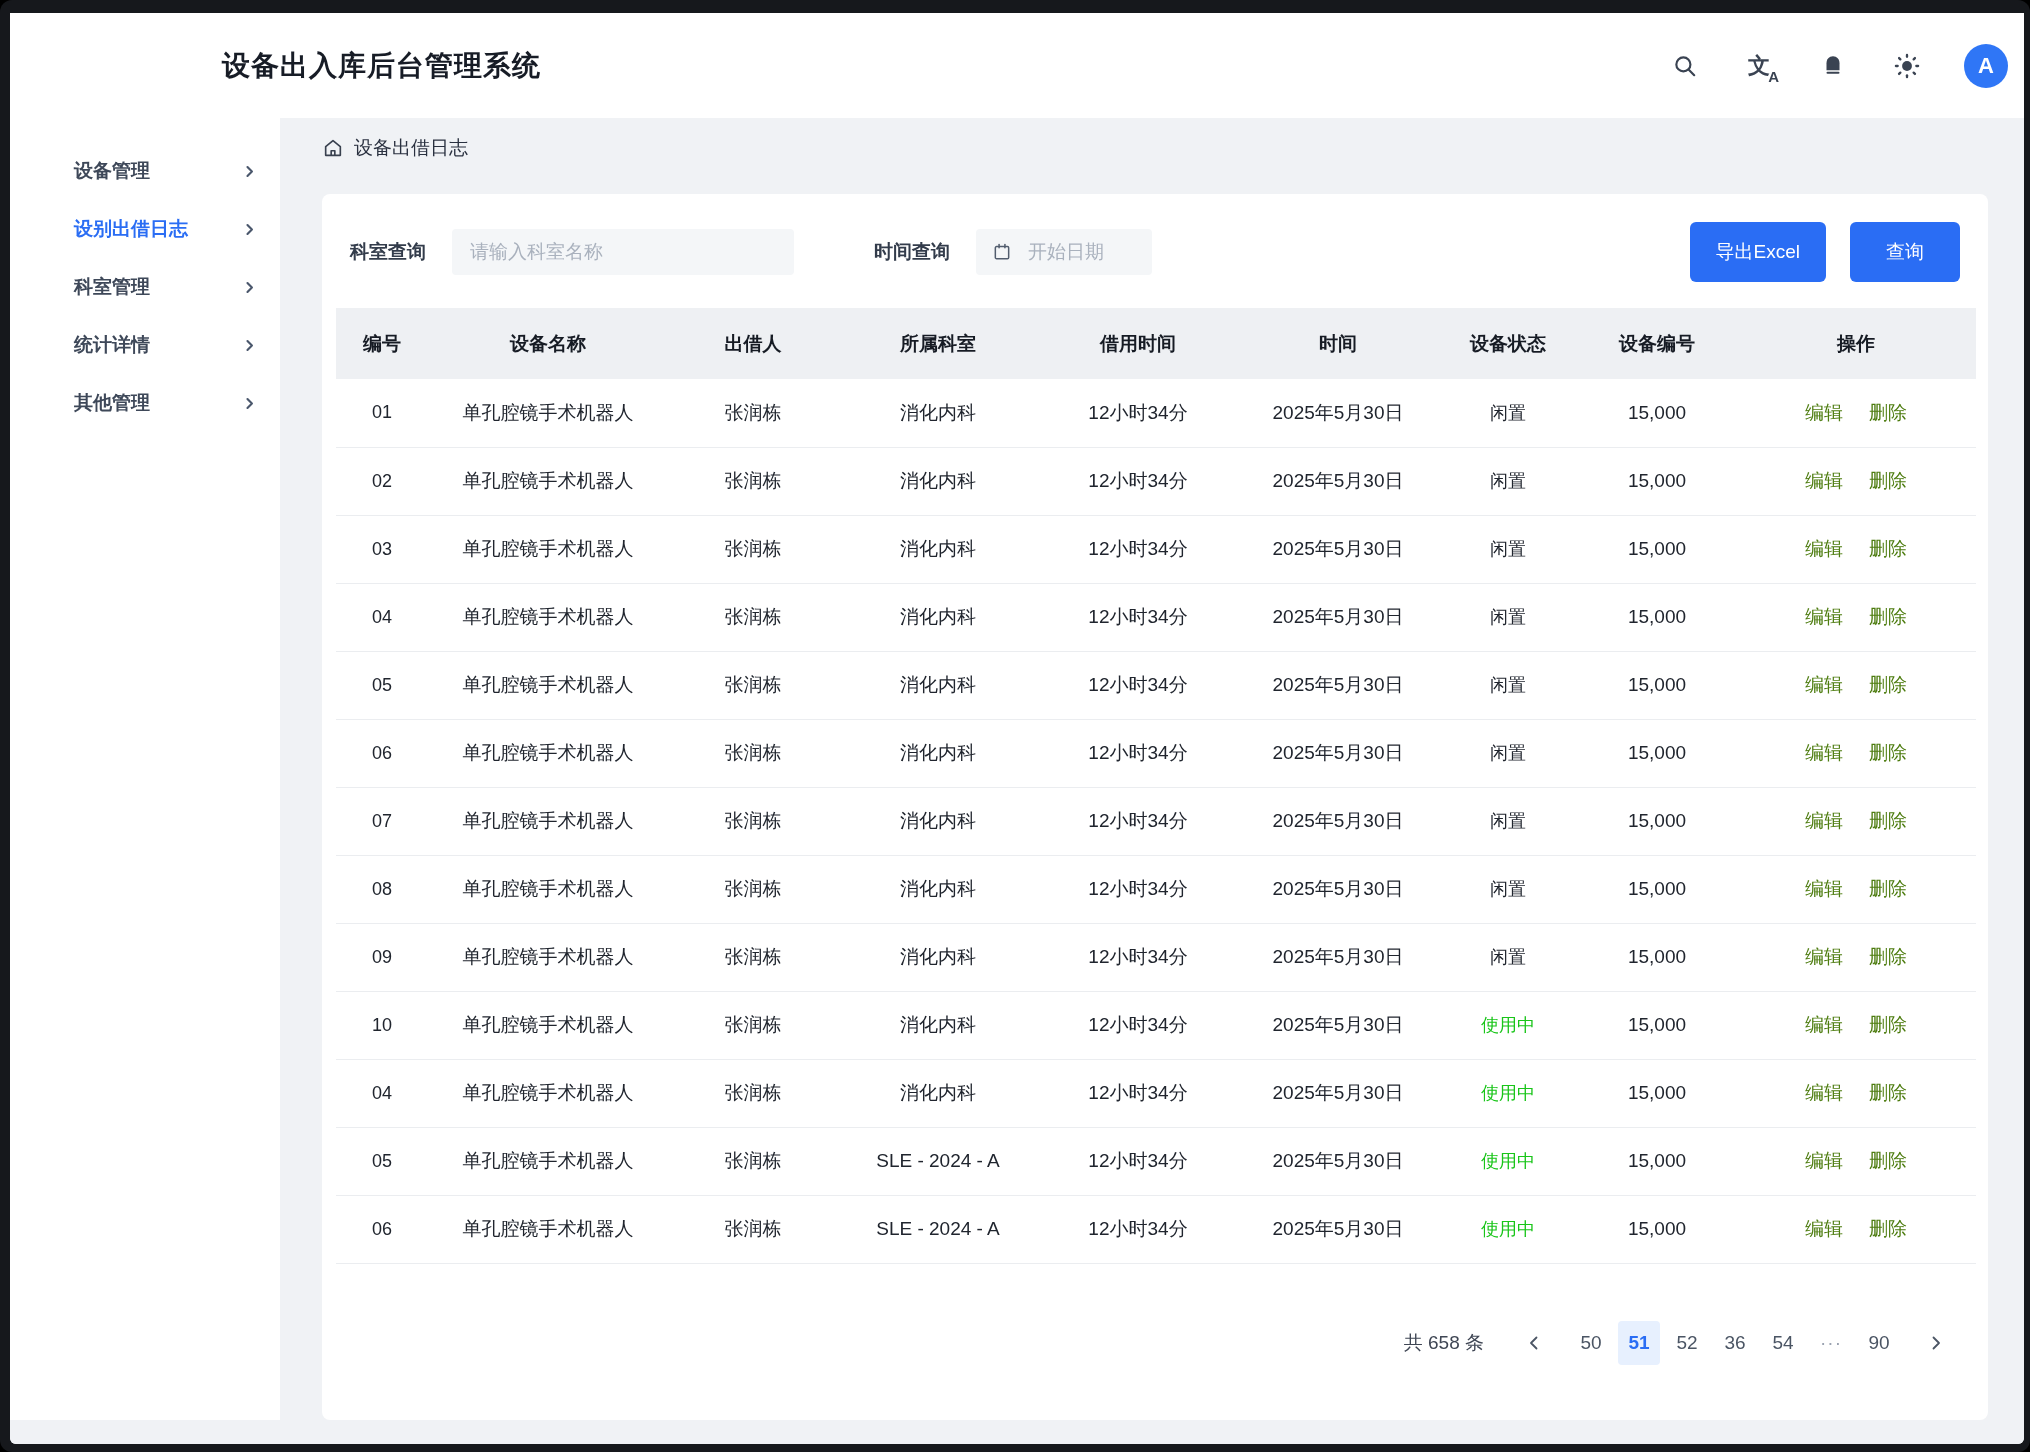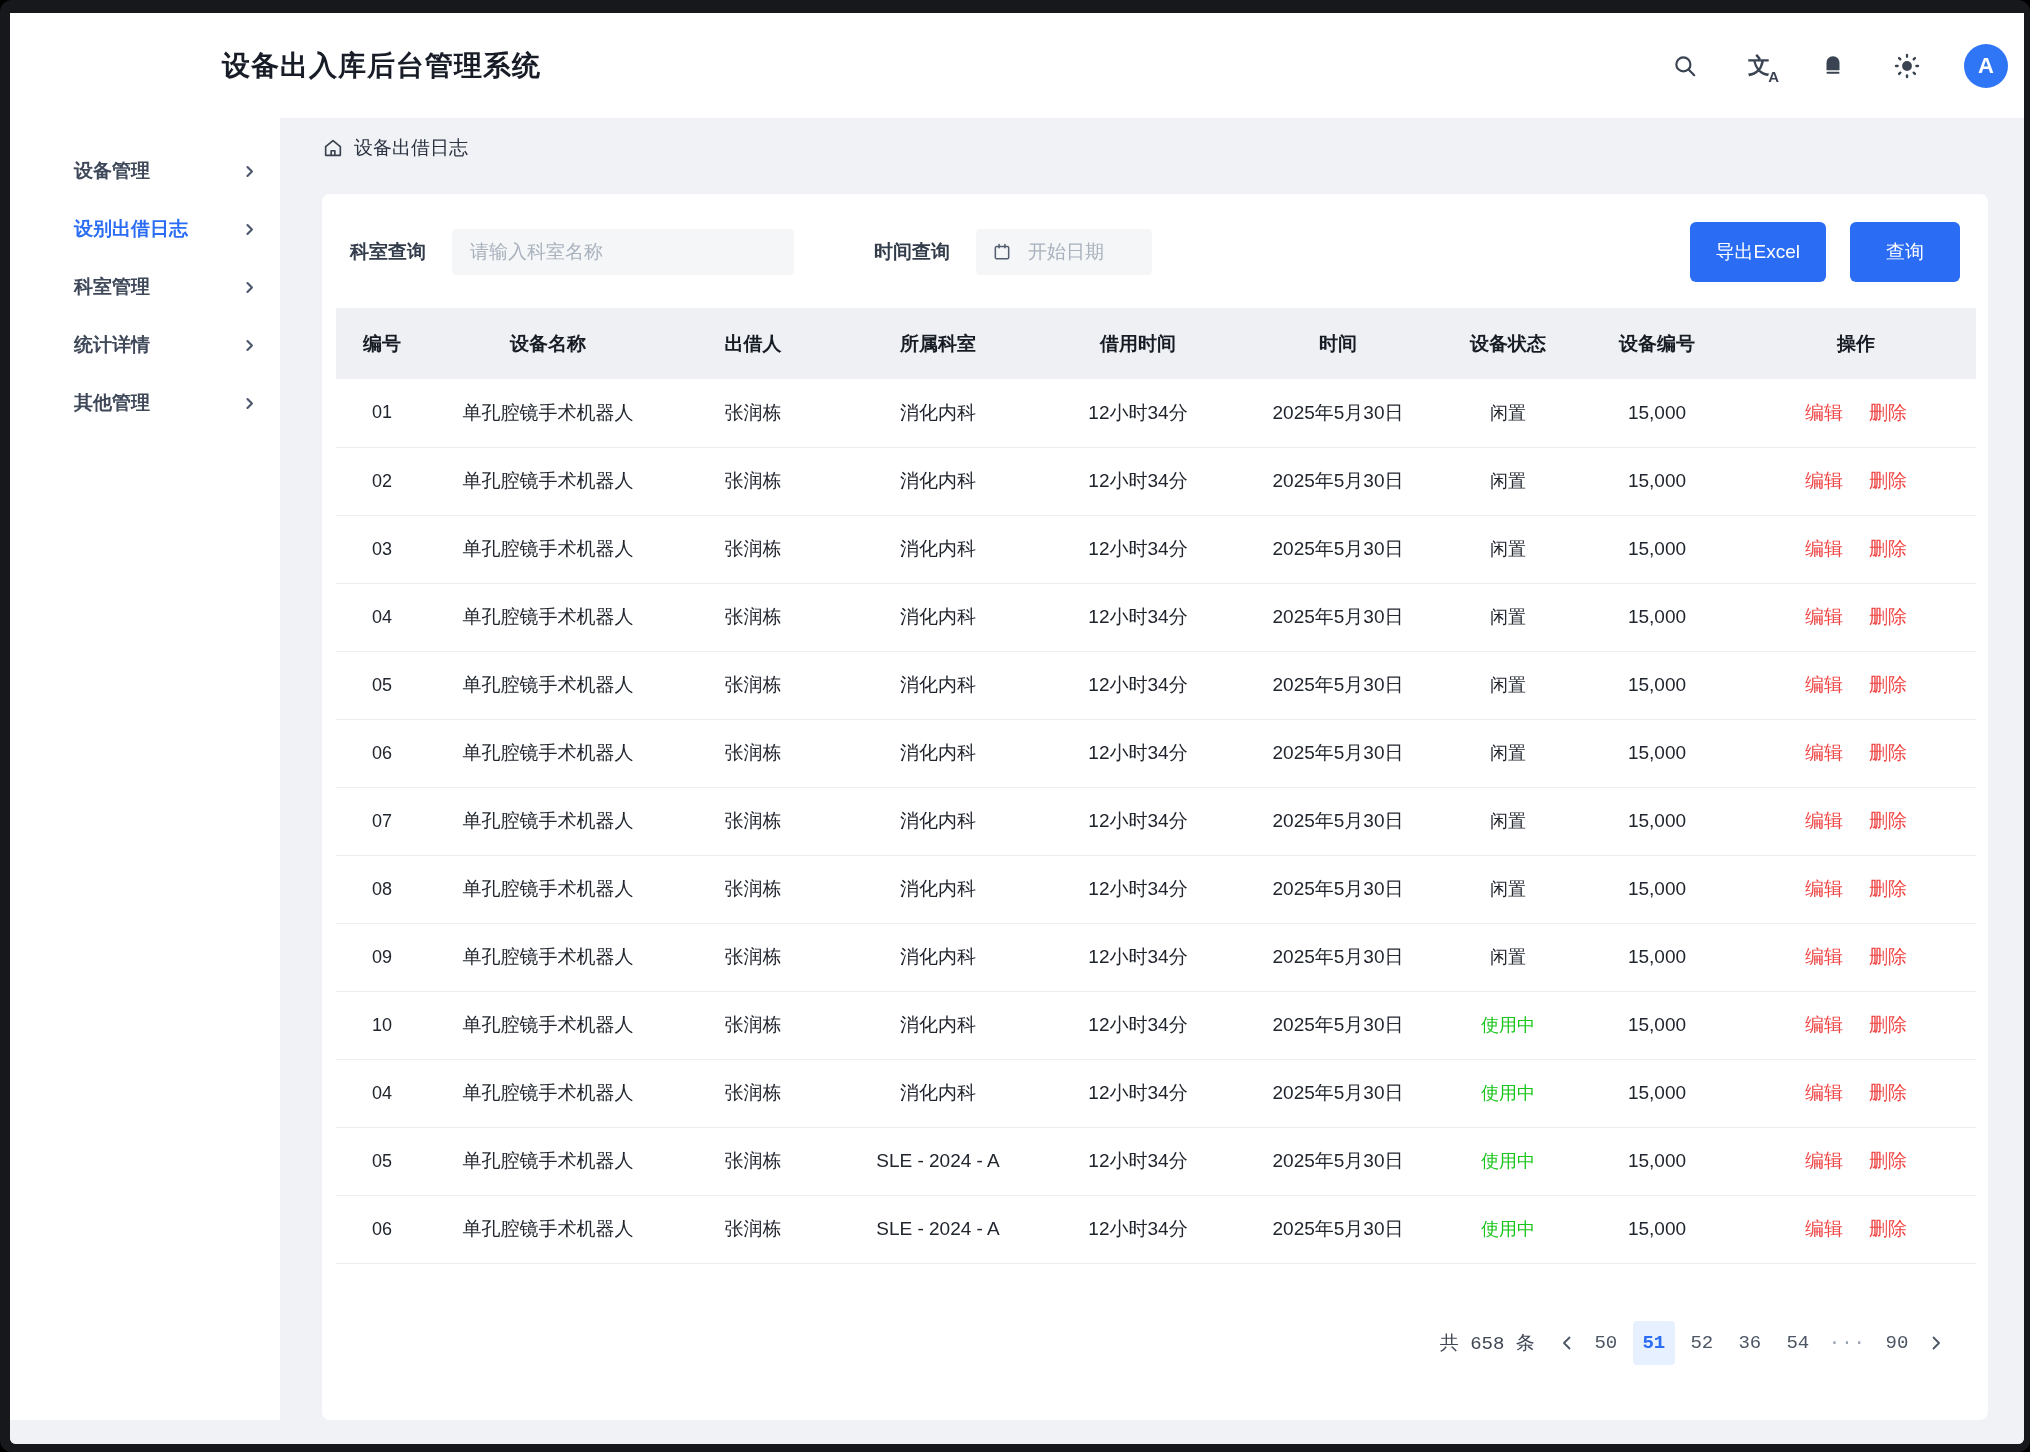--- a/index.html
+++ b/index.html
@@ -46,24 +46,24 @@
   .btn + .btn { margin-left:24px; }
   .btn.query { padding:0 36px; }
 
   
   table { width:100%; border-collapse:collapse; table-layout:fixed; margin-top:8px; }
   thead th { height:71px; background:#eef0f3; font-size:19px; font-weight:700; color:#161b24; text-align:center; }
   tbody td { height:68px; border-bottom:1px solid #ebedf0; text-align:center; font-size:19px; color:#20252e; }
   td.cell-id { font-size:18px; }
   .status { font-size:18px; }
   .status.in_use { color:#19c519; }
-  .action-link { color:#ef4444; text-decoration:none; cursor:pointer; margin:0 13px; }
-
-  
-  .pagination { margin-top:auto; margin-bottom:55px; margin-right:20px; display:flex; align-items:center; justify-content:flex-end; gap:0;font-family:Liberation Mono, monospace; }
+  .action-link { color:#4d7c0f; text-decoration:none; cursor:pointer; margin:0 13px; }
+
+  
+  .pagination { margin-top:auto; margin-bottom:55px; margin-right:20px; display:flex; align-items:center; justify-content:flex-end; gap:18px; }
   .pg-total { font-size:19px; color:#3f4654; margin-right:14px; }
   .pg-arrow { width:36px; height:44px; display:flex; align-items:center; justify-content:center; color:#4b5564; cursor:pointer; }
   .pg-item { min-width:42px; height:44px; line-height:44px; text-align:center; font-size:19px; color:#4b5564; border-radius:4px; cursor:pointer; padding:0 4px; }
   .pg-item.active { background:#e7f0fe; color:#2a6df4; font-weight:600; }
   .pg-item.ellipsis { color:#9aa2b0; letter-spacing:1px; }
 </style>
 </head>
 <body>
 
 <div class="page">

